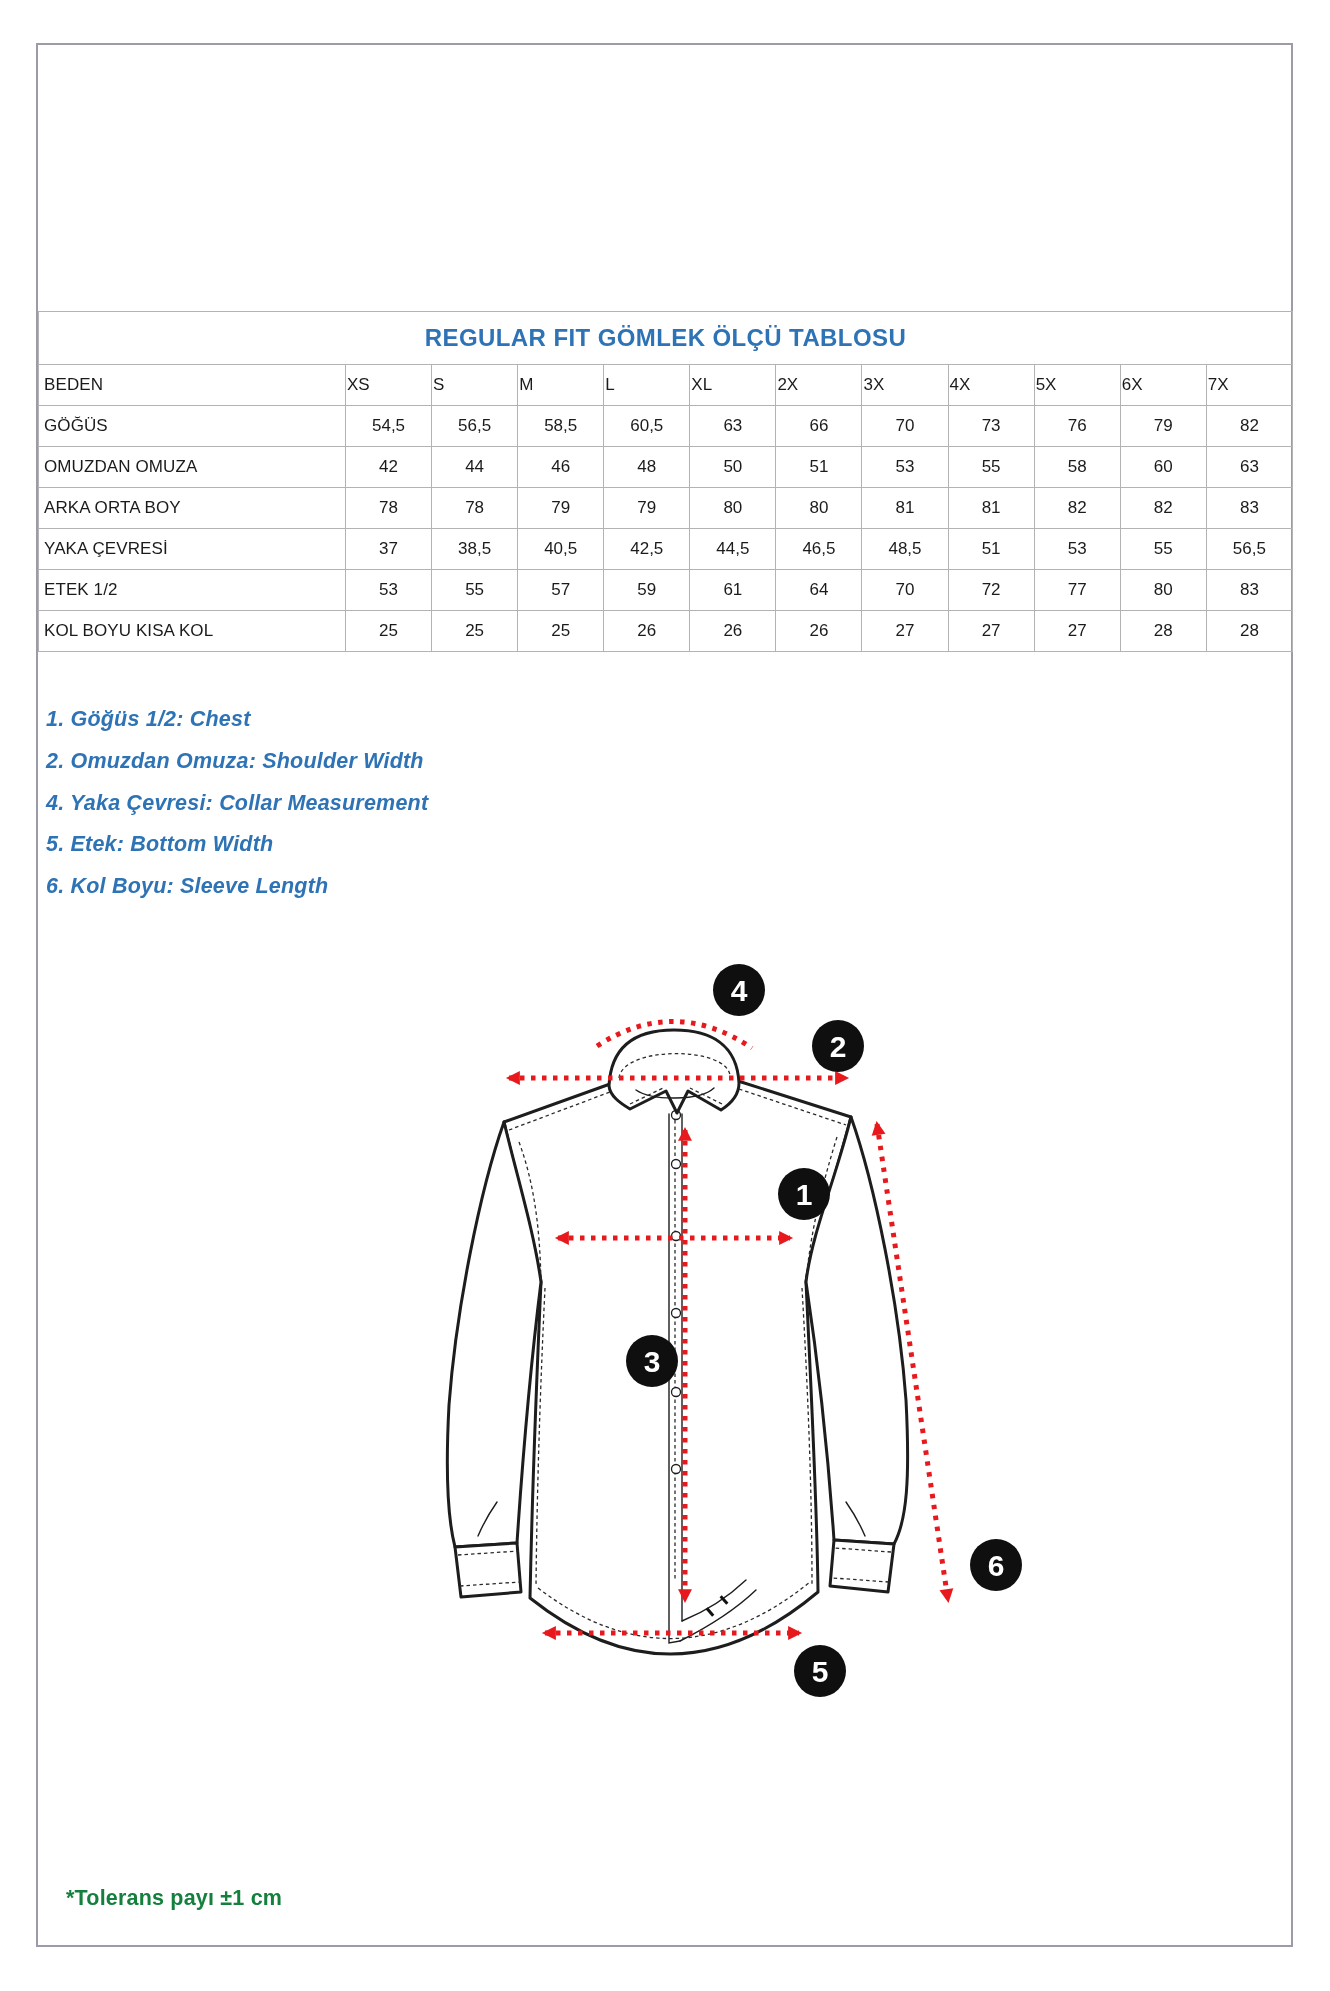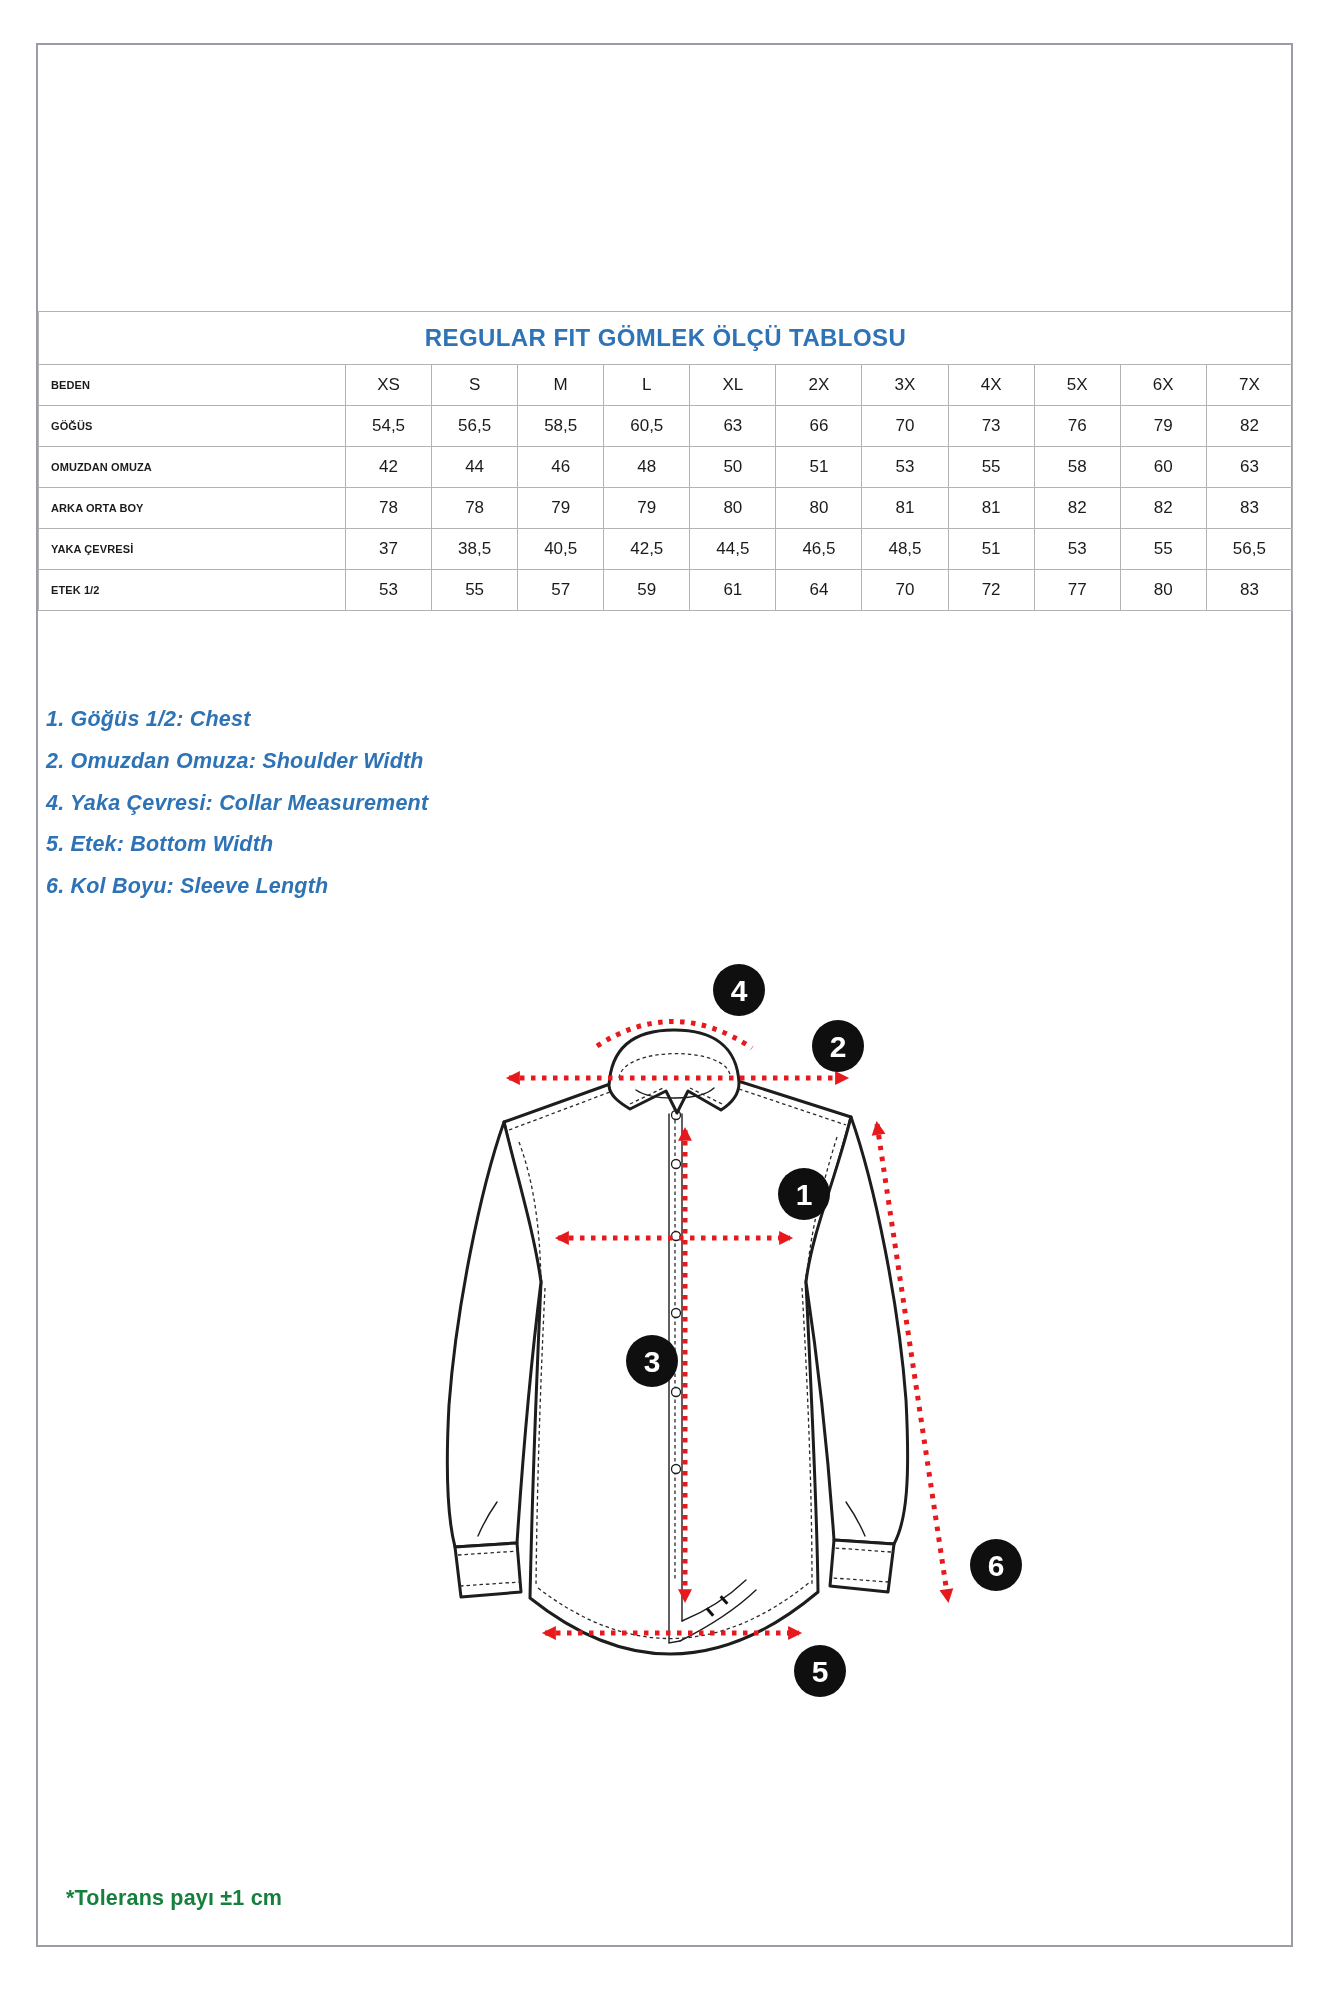--- a/index.html
+++ b/index.html
@@ -15,22 +15,22 @@
   .size-table-wrap{position:absolute;left:38px;top:311px;border-radius:8px;}
   table{border-collapse:collapse;table-layout:fixed;width:1254px;}
   td{border:1px solid #b3b3b3;color:#1b1b1b;overflow:hidden;white-space:nowrap;}
   .c0{width:307px}
   .cs{width:86.09px}
   .title-cell{
     height:50px;text-align:center;font-size:24px;font-weight:700;
     color:#2e73b5;letter-spacing:0.4px;
   }
   tr.r td{height:38px;}
-  .lbl{font-weight:700;font-size:11px;padding-left:12px;letter-spacing:0.1px;}
-  .hdr{text-align:center;font-size:17px;}
+  .lbl{font-weight:400;font-size:17px;padding-left:5px;letter-spacing:0.1px;}
+  .hdr{text-align:left;font-size:17px;}
   .val{text-align:center;font-size:17px;}
   .legend{position:absolute;left:46px;top:699px;font-style:italic;}
   .legend-item{
     font-size:21.5px;font-weight:700;color:#2e73b5;line-height:41.8px;
     letter-spacing:0.2px;
   }
   .footer-note{
     position:absolute;left:66px;top:1886px;font-size:21.5px;font-weight:700;
     color:#15803d;letter-spacing:0.2px;
   }
@@ -147,20 +147,34 @@
           <td class="val">57</td>
           <td class="val">59</td>
           <td class="val">61</td>
           <td class="val">64</td>
           <td class="val">70</td>
           <td class="val">72</td>
           <td class="val">77</td>
           <td class="val">80</td>
           <td class="val">83</td>
         </tr>
+        <tr class="r">
+          <td class="lbl">KOL BOYU KISA KOL</td>
+          <td class="val">25</td>
+          <td class="val">25</td>
+          <td class="val">25</td>
+          <td class="val">26</td>
+          <td class="val">26</td>
+          <td class="val">26</td>
+          <td class="val">27</td>
+          <td class="val">27</td>
+          <td class="val">27</td>
+          <td class="val">28</td>
+          <td class="val">28</td>
+        </tr>
       </tbody>
   </table>
 </div>
 
 <div class="legend">
     <div class="legend-item">1. Göğüs 1/2: Chest</div>
     <div class="legend-item">2. Omuzdan Omuza: Shoulder Width</div>
     <div class="legend-item">4. Yaka Çevresi: Collar Measurement</div>
     <div class="legend-item">5. Etek: Bottom Width</div>
     <div class="legend-item">6. Kol Boyu: Sleeve Length</div>

